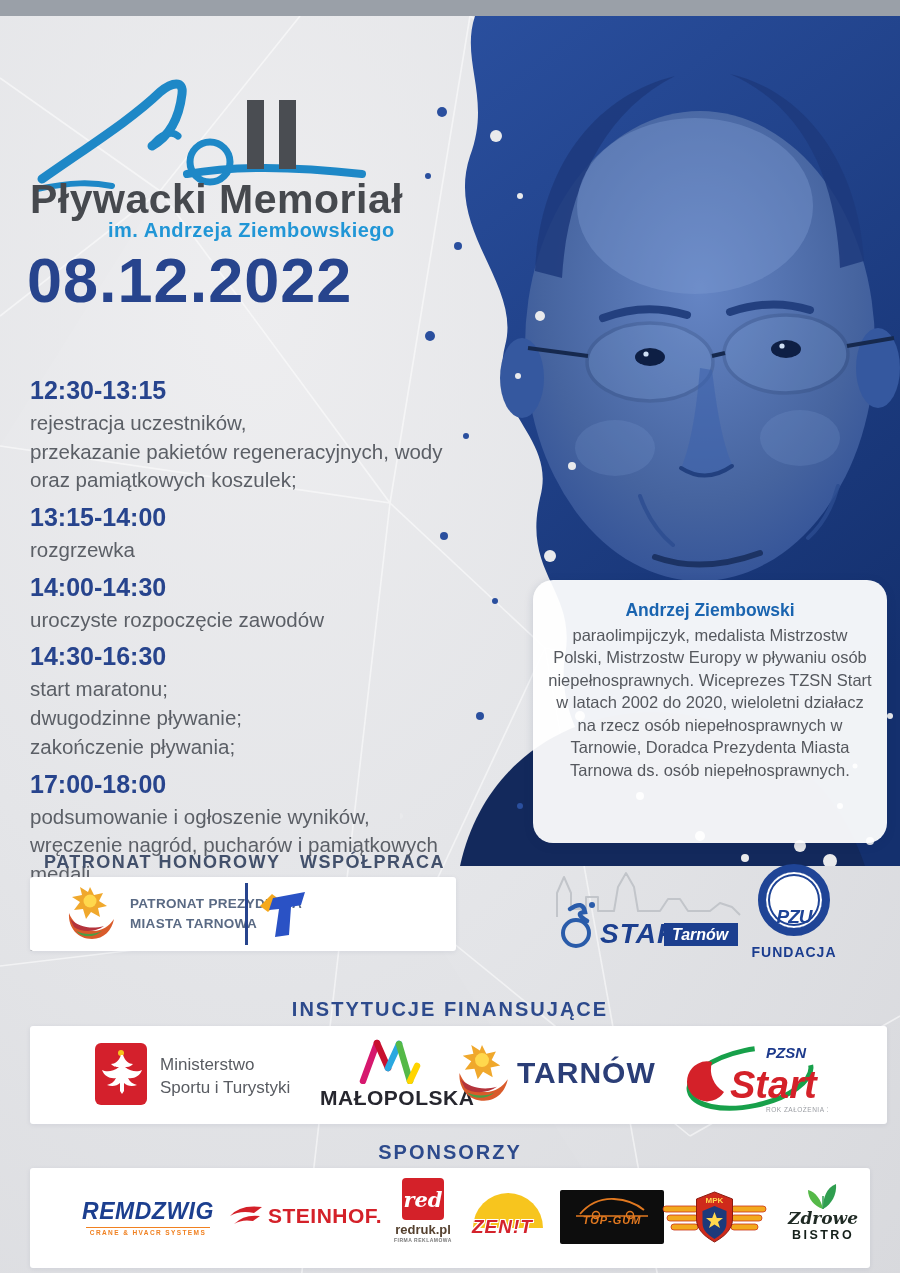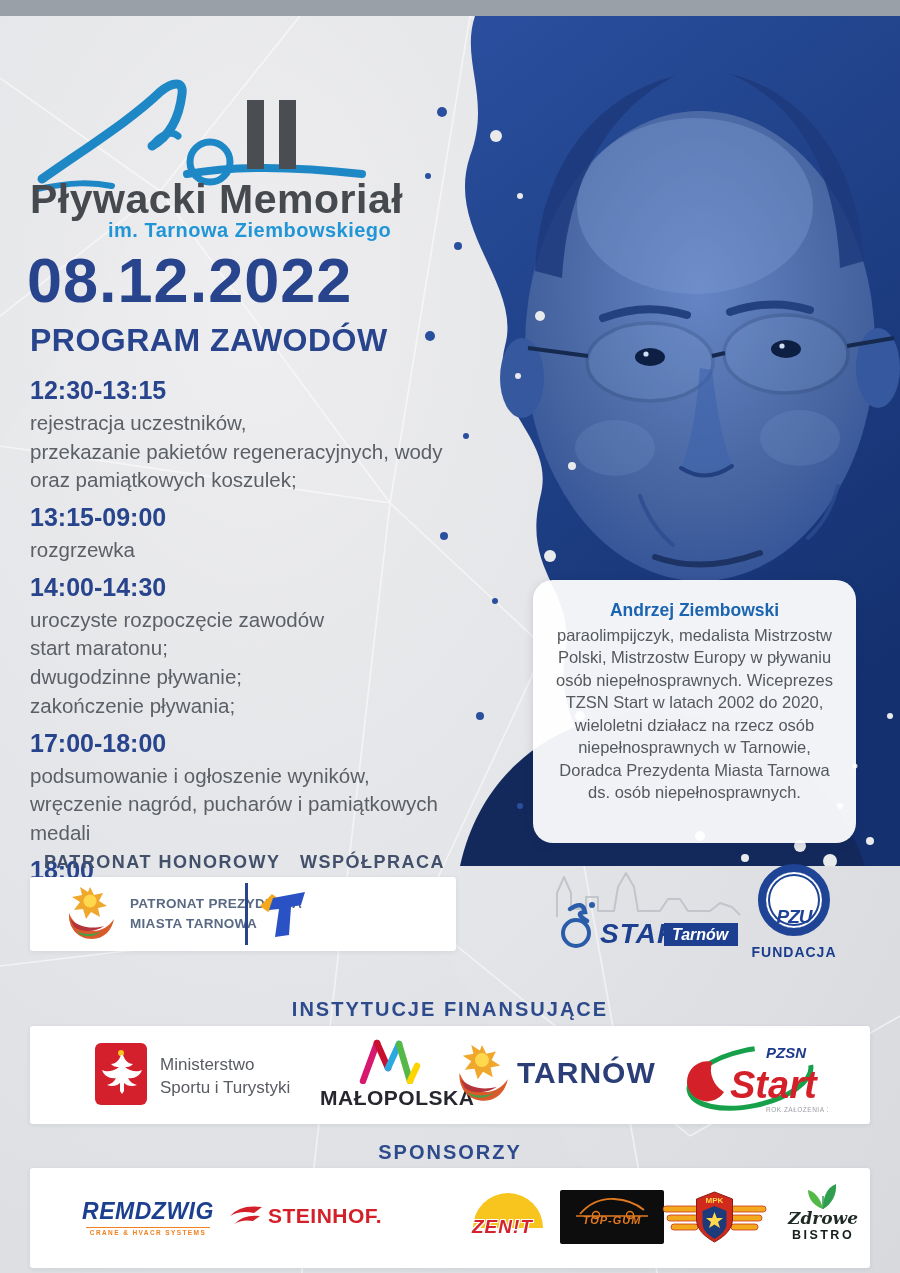--- a/index.html
+++ b/index.html
@@ -16,41 +16,41 @@
   .edition-bars .bar{width:17px;height:69px;background:#4a4d52;}
   .main-title{left:30px;top:160px;width:360px;font-size:41px;font-weight:800;color:#46494e;letter-spacing:.5px;white-space:nowrap;}
   .sub-title{left:108px;top:203px;font-size:20px;font-weight:700;color:#2196d6;letter-spacing:.5px;}
   .date{left:27px;top:228px;font-size:63px;font-weight:800;color:#27448d;letter-spacing:1px;}
   .program-heading{left:30px;top:306px;font-size:32px;font-weight:800;color:#27448d;letter-spacing:.5px;}
   
   .schedule{left:30px;top:352px;width:440px;}
   .sched-time{font-size:25px;font-weight:800;color:#27448d;margin:8px 0 4px 0;}
   .sched-desc{font-size:20.5px;color:#5b5f66;line-height:1.4;white-space:pre-line;}
   
-  .bio-card{left:533px;top:564px;width:323px;height:263px;background:rgba(255,255,255,.94);
+  .bio-card{left:533px;top:564px;width:354px;height:263px;background:rgba(255,255,255,.94);
     border-radius:20px;box-sizing:border-box;padding:20px 14px;text-align:center;
     box-shadow:0 2px 10px rgba(20,40,90,.15);}
   .bio-name{font-size:17.5px;font-weight:800;color:#1a64b0;margin-bottom:3px;}
   .bio-text{font-size:16.5px;color:#55585e;line-height:1.36;}
   
   .sec-h{font-size:18px;font-weight:700;color:#42506b;letter-spacing:1.5px;}
   .sec-h2{width:900px;text-align:center;font-size:20px;font-weight:700;color:#2d4a8c;letter-spacing:2px;}
   
   .patronat-box{left:30px;top:861px;width:426px;height:74px;background:#fff;border-radius:3px;
     box-shadow:0 1px 5px rgba(20,40,90,.08);}
   .pat-text{left:100px;top:17px;font-size:13.5px;font-weight:700;color:#5a6a84;line-height:1.5;letter-spacing:.3px;}
   .pat-divider{left:215px;top:6px;width:3px;height:62px;background:#27448d;}
   .ans-text{left:280px;top:11px;font-size:13.5px;font-weight:800;color:#2a4a9c;line-height:1.35;letter-spacing:.2px;}
   .pzu-wrap{left:746px;top:848px;width:96px;text-align:center;}
   .pzu-circle{width:56px;height:56px;margin:0 auto;background:#fff;border:8px solid #1f4496;border-radius:50%;
     display:flex;align-items:flex-end;justify-content:center;box-shadow:inset 0 0 0 2px #fff, inset 0 0 0 4px #1f4496;}
   .pzu-abbr{font-size:19px;font-weight:900;font-style:italic;color:#1f4496;letter-spacing:-1px;}
   .pzu-fund{margin-top:8px;font-size:14px;font-weight:800;color:#1b3d8f;letter-spacing:1px;}
   .white-bar{left:30px;top:0;width:840px;background:#fff;border-radius:3px;box-shadow:0 1px 5px rgba(20,40,90,.08);}
-  #financing-bar{top:1010px;height:98px;}
+  #financing-bar{top:1010px;height:98px;padding-left:17px;}
   #sponsors-bar{top:1152px;height:100px;}
   .min-text{left:130px;top:28px;font-size:17px;color:#595c62;line-height:1.35;}
   .malopolska{left:290px;top:12px;width:140px;text-align:center;}
   .malopolska-label{font-size:21px;font-weight:700;color:#26262e;letter-spacing:.5px;margin-top:2px;}
   .tarnow-big-label{left:487px;top:30px;font-size:30px;font-weight:800;color:#2b3e77;letter-spacing:1px;}
   
   .sp-remdzwig{left:38px;top:30px;width:160px;text-align:center;}
   .remdzwig-name{font-size:23px;font-weight:900;font-style:italic;color:#1c3f8f;letter-spacing:.5px;}
   .remdzwig-tag{font-size:6.5px;font-weight:700;color:#f08020;letter-spacing:1.4px;border-top:1px solid #f08020;margin:2px 18px 0 18px;padding-top:1px;}
   .sp-steinhof{left:198px;top:36px;display:flex;align-items:center;gap:4px;}
@@ -188,40 +188,40 @@
       <path d="M5,115 C40,108 60,108 80,112" stroke-width="6"></path>
     </g>
   </svg>
 
   <div class="abs edition-bars">
     <div class="bar"></div>
     <div class="bar"></div>
   </div>
 
   <div class="abs main-title">Pływacki Memoriał</div>
-  <div class="abs sub-title">im. Tarnowa Ziembowskiego</div>
+  <div class="abs sub-title">im. Andrzeja Ziembowskiego</div>
   <div class="abs date">08.12.2022</div>
-  <div class="abs program-heading">PROGRAM ZAWODÓW</div>
 
   <div class="abs schedule">
     <div>
       <div class="sched-time">12:30-13:15</div>
       <div class="sched-desc">rejestracja uczestników,
 przekazanie pakietów regeneracyjnych, wody
 oraz pamiątkowych koszulek;</div>
     </div>
     <div>
-      <div class="sched-time">13:15-09:00</div>
+      <div class="sched-time">13:15-14:00</div>
       <div class="sched-desc">rozgrzewka</div>
     </div>
     <div>
       <div class="sched-time">14:00-14:30</div>
       <div class="sched-desc">uroczyste rozpoczęcie zawodów</div>
     </div>
     <div>
+      <div class="sched-time">14:30-16:30</div>
       <div class="sched-desc">start maratonu;
 dwugodzinne pływanie;
 zakończenie pływania;</div>
     </div>
     <div>
       <div class="sched-time">17:00-18:00</div>
       <div class="sched-desc">podsumowanie i ogłoszenie wyników,
 wręczenie nagród, pucharów i pamiątkowych medali</div>
     </div>
     <div>
@@ -319,20 +319,27 @@
     </div>
 
     <div class="abs sp-steinhof">
       <svg width="36" height="24" viewBox="0 0 36 24">
         <path d="M2,12 Q12,0 34,3 L26,9 Q12,6 2,12 Z" fill="#d42129"></path>
         <path d="M6,20 Q16,10 32,12 L25,17 Q14,15 6,20 Z" fill="#d42129"></path>
       </svg>
       <span class="steinhof-name">STEINHOF.</span>
     </div>
 
+    <div class="abs sp-redruk">
+      <div class="redruk-box">
+        <span class="redruk-script">red</span>
+      </div>
+      <div class="redruk-domain">redruk.pl</div>
+      <div class="redruk-tag">FIRMA REKLAMOWA</div>
+    </div>
 
     <div class="abs sp-zenit">
       <svg width="84" height="50" viewBox="0 0 84 50">
         <path d="M7,48 a35,35 0 0 1 70,0 z" fill="#f7c51e"></path>
       </svg>
       <div class="zenit-name">ZEN!T</div>
     </div>
 
     <div class="abs sp-topgum">
       <svg style="margin:4px auto 0 auto" width="76" height="26" viewBox="0 0 76 26">

